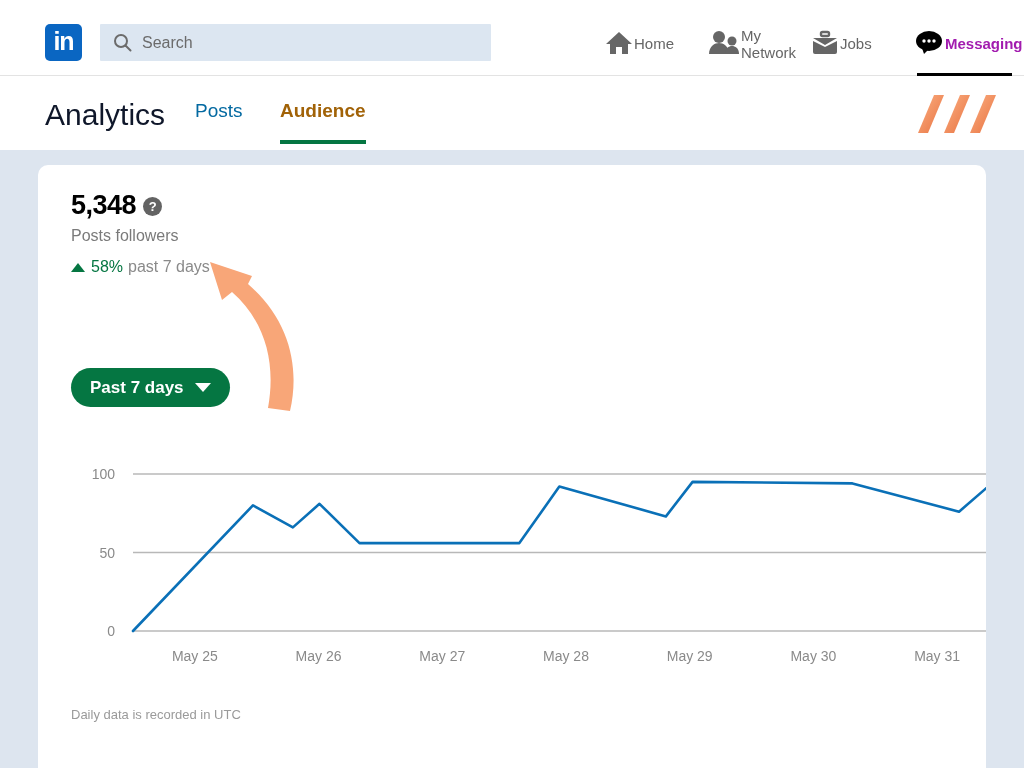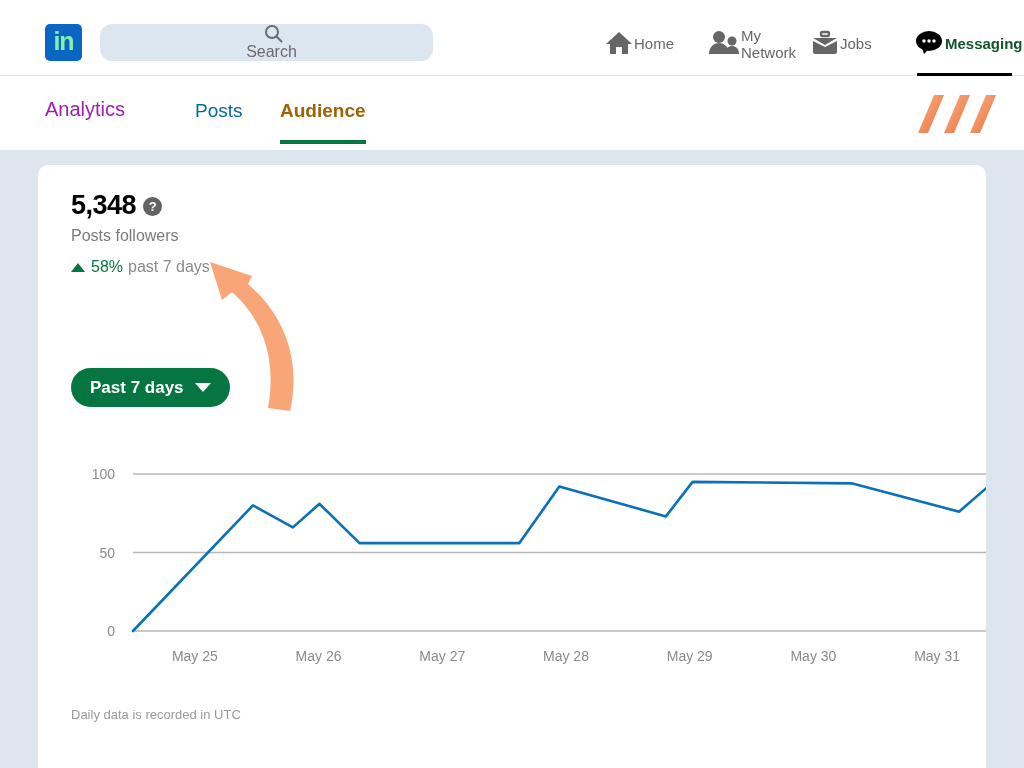--- a/index.html
+++ b/index.html
@@ -16,31 +16,31 @@
     position: absolute; left: 0; top: 0;
     width: 1024px; height: 76px;
     background: #ffffff;
     border-bottom: 1px solid #e3e3e3;
     display: flex; align-items: center;
   }
   .logo {
     position: absolute; left: 45px; top: 24px;
     width: 37px; height: 37px;
     background: #0a66c2; border-radius: 5px;
-    color: #86efac;
+    color: #ffffff;
     font-weight: bold; font-size: 25px;
     line-height: 35px; text-align: center;
     letter-spacing: -1px;
     font-family: "Liberation Sans", sans-serif;
   }
   .searchbox {
     position: absolute; left: 100px; top: 24px;
-    width: 333px; height: 37px;
-    background: #dce6f1; border-radius: 12px;
-    display: flex; align-items: center; flex-direction: column;
+    width: 391px; height: 37px;
+    background: #dce6f1; border-radius: 1px;
+    display: flex; align-items: center;
   }
   .search-icon { margin-left: 13px; display: flex; align-items: center; }
   .search-placeholder {
     margin-left: 10px; color: #6b6b6b; font-size: 16px;
   }
 
   .navitems {
     position: absolute; right: 8px; top: 0;
     height: 76px; display: flex; align-items: flex-start;
   }
@@ -48,37 +48,37 @@
     width: 103px; height: 76px;
     display: flex; flex-direction: row;
     align-items: center; justify-content: flex-start;
     padding-top: 9px;
     color: #666666;
     position: relative;
     cursor: pointer;
   }
   .navitem .nav-glyph { height: 34px; display:flex; align-items:center; justify-content:center; }
   .navitem .nav-label { font-size: 15px; margin-top: 2px; }
-  .navitem.active { color: #14532d; }
+  .navitem.active { color: #a21caf; }
   .navitem.active .nav-label { font-weight: bold; }
   .navitem.active::after {
     content: ""; position: absolute; left: 4px; right: 4px; bottom: 0;
     height: 3px; background: #000000;
   }
 
   
   .tabbar {
     position: absolute; left: 0; top: 76px;
     width: 1024px; height: 74px;
     background: #ffffff;
     display: flex; align-items: center;
   }
   .page-title {
     position: absolute; left: 45px; top: 98px;
-    font-size: 20px; color: #a21caf;
+    font-size: 30px; color: #0f172a;
   }
   .tab {
     position: absolute; top: 100px;
     font-size: 19px; color: #0369a1;
     cursor: pointer; padding-bottom: 22px;
   }
   .tab-posts { left: 195px; }
   .tab-audience { left: 280px; color: #a16207; font-weight: bold; }
   .tab-audience::after {
     content: ""; position: absolute; left: 0; right: 0; bottom: 0;

